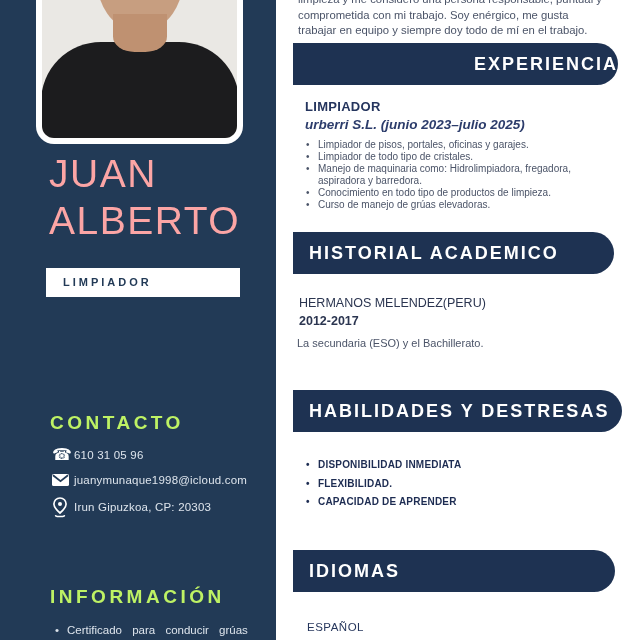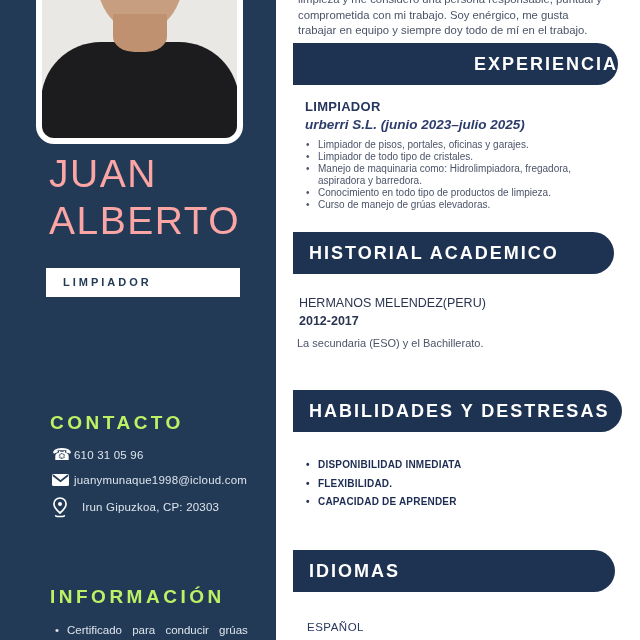--- a/index.html
+++ b/index.html
@@ -217,21 +217,21 @@
     </div>
     <div class="crow">
       <span class="cicon">
         <svg width="17" height="12" viewBox="0 0 17 12">
           <rect x="0" y="0" width="17" height="12" rx="1.6" fill="#ffffff"></rect>
           <path d="M1 1.2 L8.5 7.2 L16 1.2" stroke="#223a56" stroke-width="1.8" fill="none"></path>
         </svg>
       </span>
       <span class="ctext">juanymunaque1998@icloud.com</span>
     </div>
-    <div class="crow" style="height:22px;gap:8px;">
+    <div class="crow" style="height:22px;">
       <span class="cicon">
         <svg width="16" height="21" viewBox="0 0 16 21">
           <path d="M8 1 C4.4 1 1.9 3.7 1.9 7.1 C1.9 10.7 8 16 8 16 C8 16 14.1 10.7 14.1 7.1 C14.1 3.7 11.6 1 8 1 Z" fill="none" stroke="#ffffff" stroke-width="1.7"></path>
           <circle cx="8" cy="7" r="2" fill="#ffffff"></circle>
           <path d="M3.6 18.8 C5 19.8 11 19.8 12.4 18.8" stroke="#ffffff" stroke-width="1.5" fill="none" stroke-linecap="round"></path>
         </svg>
       </span>
       <span class="ctext">Irun Gipuzkoa, CP: 20303</span>
     </div>
   </div>

